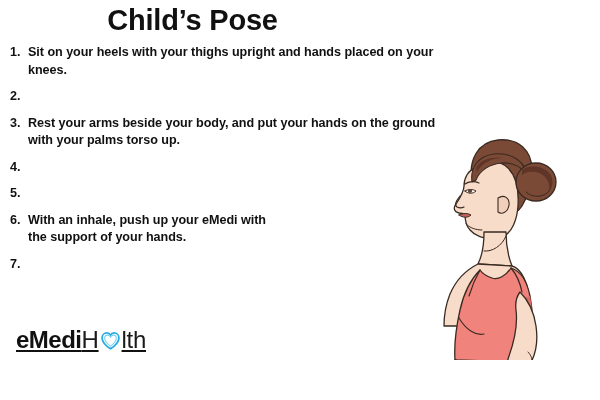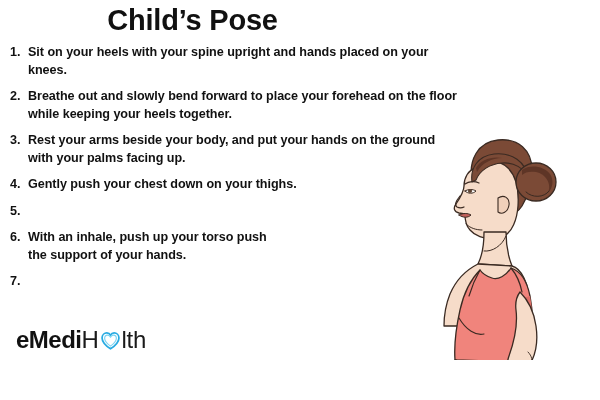--- a/index.html
+++ b/index.html
@@ -73,20 +73,21 @@
   
   .logo {
     position: absolute;
     left: 16px;
     bottom: 7px;
     display: flex;
     align-items: center;
     font-size: 24px;
     line-height: 26px;
     white-space: nowrap;
+    text-decoration: underline;
   }
   .logo-bold {
     font-weight: bold;
     color: #111111;
     letter-spacing: -0.5px;
   }
   .logo-light {
     font-weight: normal;
     color: #1a1a1a;
     letter-spacing: -0.3px;
@@ -114,45 +115,43 @@
 <body>
 
 <div class="page">
 
   <div class="title">Child’s Pose</div>
 
   <div class="steps">
 
     <div class="step mid">
       <span class="step-num">1.</span>
-      <span class="step-text">Sit on your heels with your spine upright and hands placed on your knees.</span>
+      <span class="step-text">Sit on your heels with your thighs upright and hands placed on your knees.</span>
     </div>
 
     <div class="step mid">
       <span class="step-num">2.</span>
-      <span class="step-text">Breathe out and slowly bend forward to place your forehead on the floor while keeping  your heels together.</span>
     </div>
 
     <div class="step mid">
       <span class="step-num">3.</span>
-      <span class="step-text">Rest your arms beside your body, and put your hands on the ground with your palms facing up.</span>
+      <span class="step-text">Rest your arms beside your body, and put your hands on the ground with your palms torso up.</span>
     </div>
 
     <div class="step mid">
       <span class="step-num">4.</span>
-      <span class="step-text">Gently push your chest down on your thighs.</span>
     </div>
 
     <div class="step narrow">
       <span class="step-num">5.</span>
     </div>
 
     <div class="step narrow">
       <span class="step-num">6.</span>
-      <span class="step-text">With an inhale, push up your torso push the support of your hands.</span>
+      <span class="step-text">With an inhale, push up your eMedi with the support of your hands.</span>
     </div>
 
     <div class="step narrow">
       <span class="step-num">7.</span>
     </div>
 
   </div>
 
   <div class="logo">
     <span class="logo-bold">eMedi</span>

